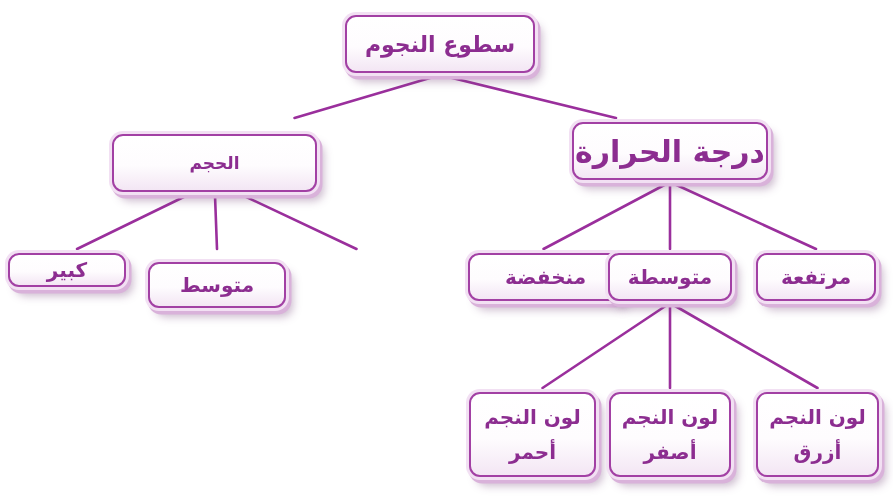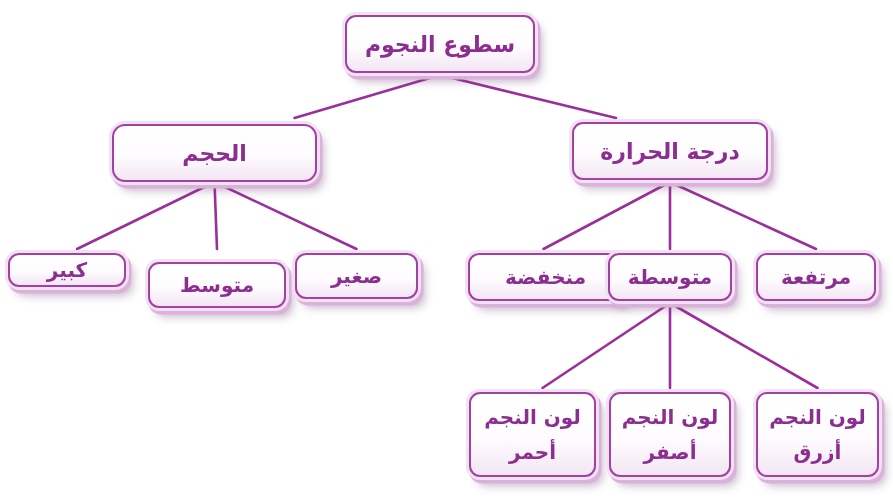--- a/index.html
+++ b/index.html
@@ -42,22 +42,22 @@
     background: linear-gradient(180deg, #ffffff 0%, #fefcfe 55%, #f3e6f4 100%);
     border: 2px solid #a240a4;
     border-radius: 11px;
     box-shadow:
       0 0 0 3px #f2e0f3,
       2.5px 3.5px 0 3px #d9b2da,
       7px 9px 9px rgba(122, 76, 125, 0.38);
   }
   
   #n-root          { left: 345px; top: 15px;  width: 190px; height: 58px; font-size: 22px; }
-  #n-size          { left: 112px; top: 124px; width: 205px; height: 58px; font-size: 22px; border-radius: 13px; }
-  #n-temperature   { left: 572px; top: 122px; width: 196px; height: 58px; font-size: 22px; }
+  #n-size          { left: 112px; top: 134px; width: 205px; height: 58px; font-size: 17px; }
+  #n-temperature   { left: 572px; top: 122px; width: 196px; height: 58px; font-size: 30px; }
   #n-size-large    { left: 8px;   top: 253px; width: 118px; height: 34px; font-size: 20px; }
   #n-size-medium   { left: 148px; top: 262px; width: 138px; height: 46px; font-size: 20px; }
   #n-size-small    { left: 295px; top: 253px; width: 123px; height: 46px; font-size: 20px; }
   #n-temp-low      { left: 468px; top: 253px; width: 155px; height: 48px; font-size: 20px; }
   #n-temp-medium   { left: 608px; top: 253px; width: 124px; height: 48px; font-size: 20px; }
   #n-temp-high     { left: 756px; top: 253px; width: 120px; height: 48px; font-size: 20px; }
   #n-color-red     { left: 469px; top: 392px; width: 127px; height: 85px; font-size: 20px; line-height: 1.75; }
   #n-color-yellow  { left: 609px; top: 392px; width: 122px; height: 85px; font-size: 20px; line-height: 1.75; }
   #n-color-blue    { left: 756px; top: 392px; width: 123px; height: 85px; font-size: 20px; line-height: 1.75; }
 </style>
@@ -83,21 +83,20 @@
   <div class="node" id="n-root">سطوع النجوم</div>
 
   <div class="node" id="n-size">الحجم</div>
 
   <div class="node" id="n-temperature">درجة الحرارة</div>
 
   <div class="node" id="n-size-large">كبير</div>
 
   <div class="node" id="n-size-medium">متوسط</div>
 
-  <div class="node" id="n-size-small">صغير</div>
 
   <div class="node" id="n-temp-low">منخفضة</div>
 
   <div class="node" id="n-temp-medium">متوسطة</div>
 
   <div class="node" id="n-temp-high">مرتفعة</div>
 
   <div class="node" id="n-color-red">لون النجم
 أحمر</div>
 

